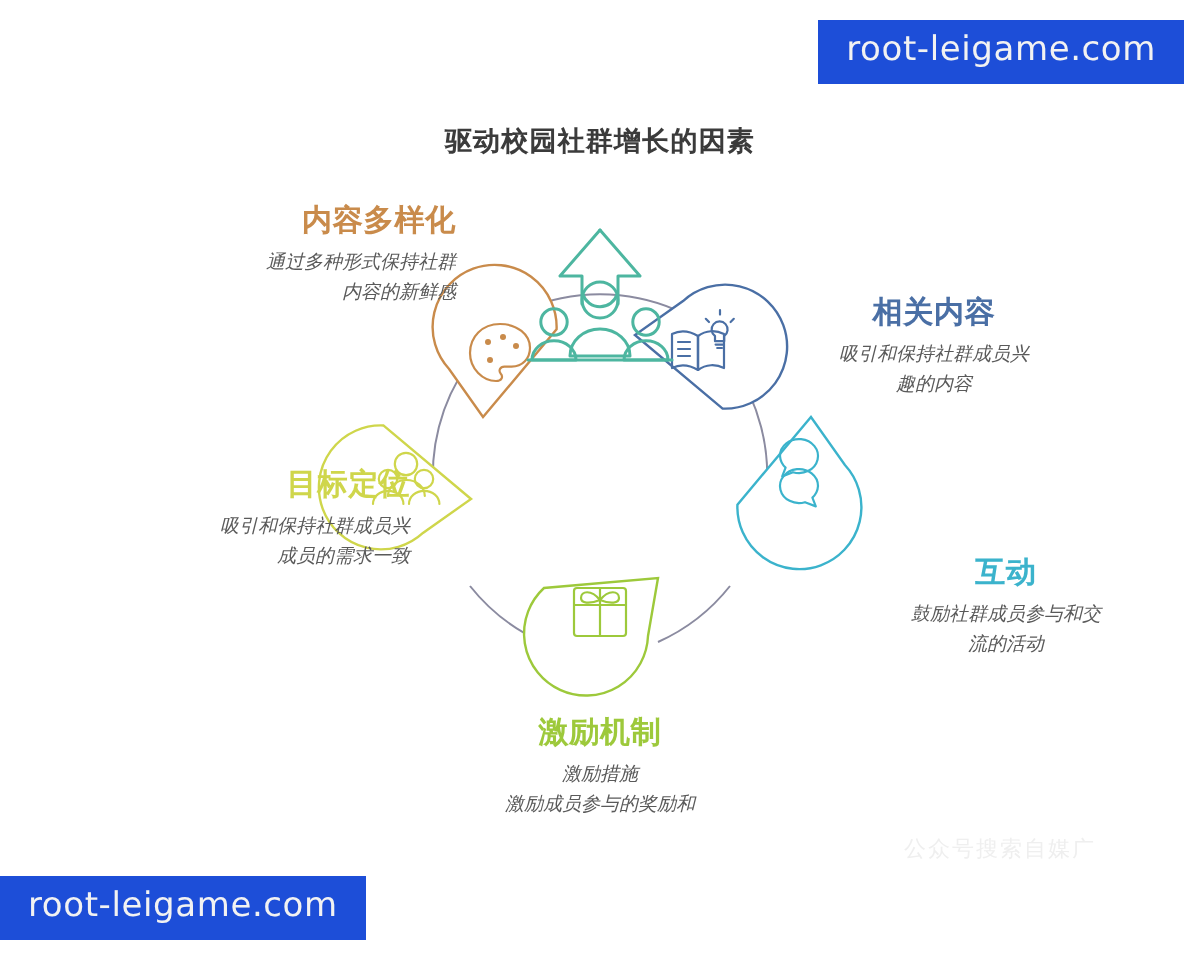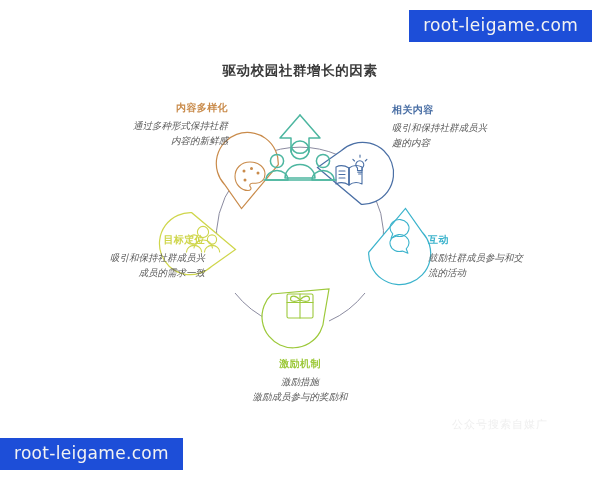--- a/index.html
+++ b/index.html
@@ -67,34 +67,34 @@
     height: 300px;
   }
   #diagram svg { display: block; }
 
   
   .node-label {
     position: absolute;
     width: 150px;
   }
   .node-title {
-    font-size: 10px;
+    font-size: 15px;
     font-weight: bold;
     letter-spacing: .4px;
     margin-bottom: 5px;
     line-height: 1.2;
   }
   .node-desc {
     font-size: 9.5px;
     color: #5a5a5a;
     line-height: 1.55;
     font-style: italic;
   }
   .al-right { text-align: right; }
-  .al-left  { text-align: left; }
+  .al-left  { text-align: center; margin-top: 44px; }
   .al-center{ text-align: center; }
 
   
   .lbl-diversity   { left: 78px;  top: 102px; }
   .lbl-relevance   { left: 392px; top: 104px; }
   .lbl-targeting   { left: 55px;  top: 234px; }
   .lbl-interaction { left: 428px; top: 234px; }
   .lbl-incentive   { left: 225px; top: 358px; width: 150px; }
 </style>
 </head>

